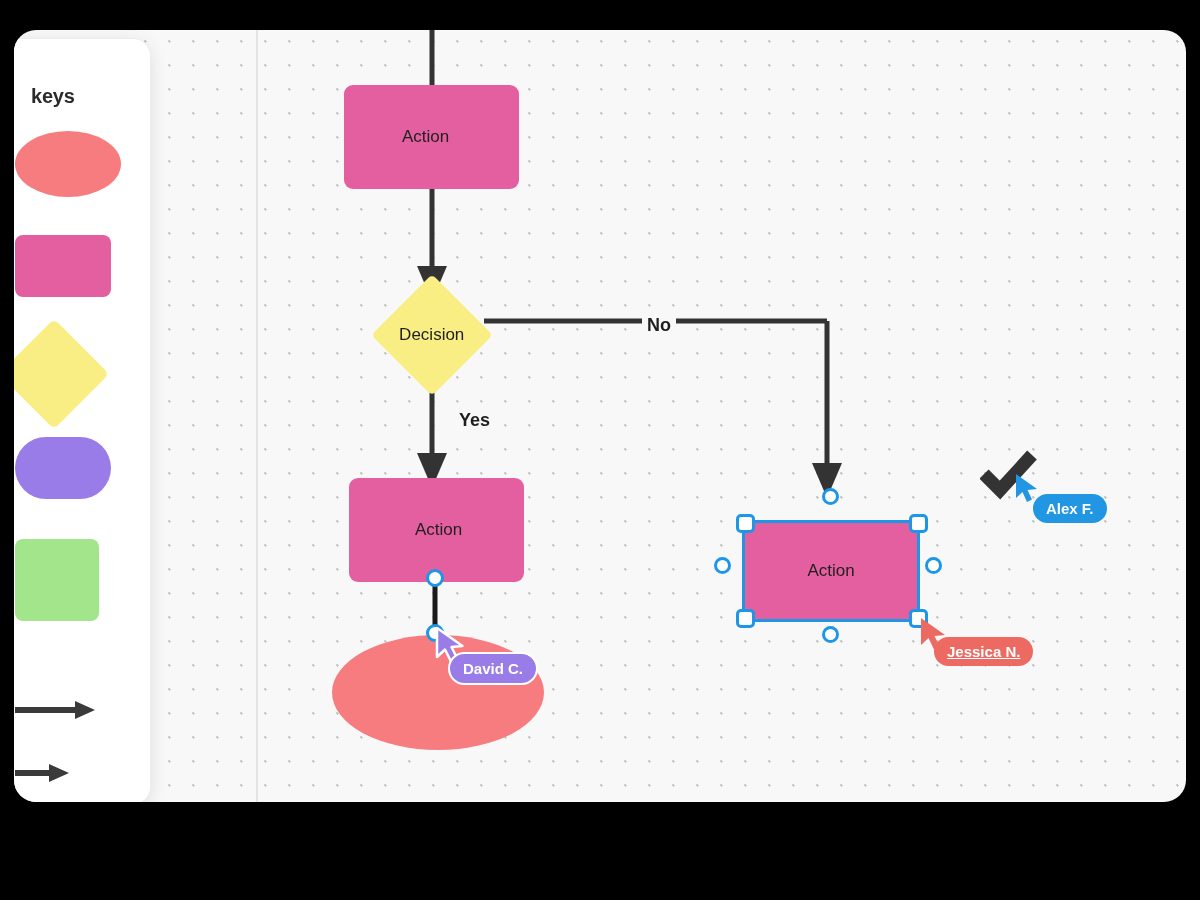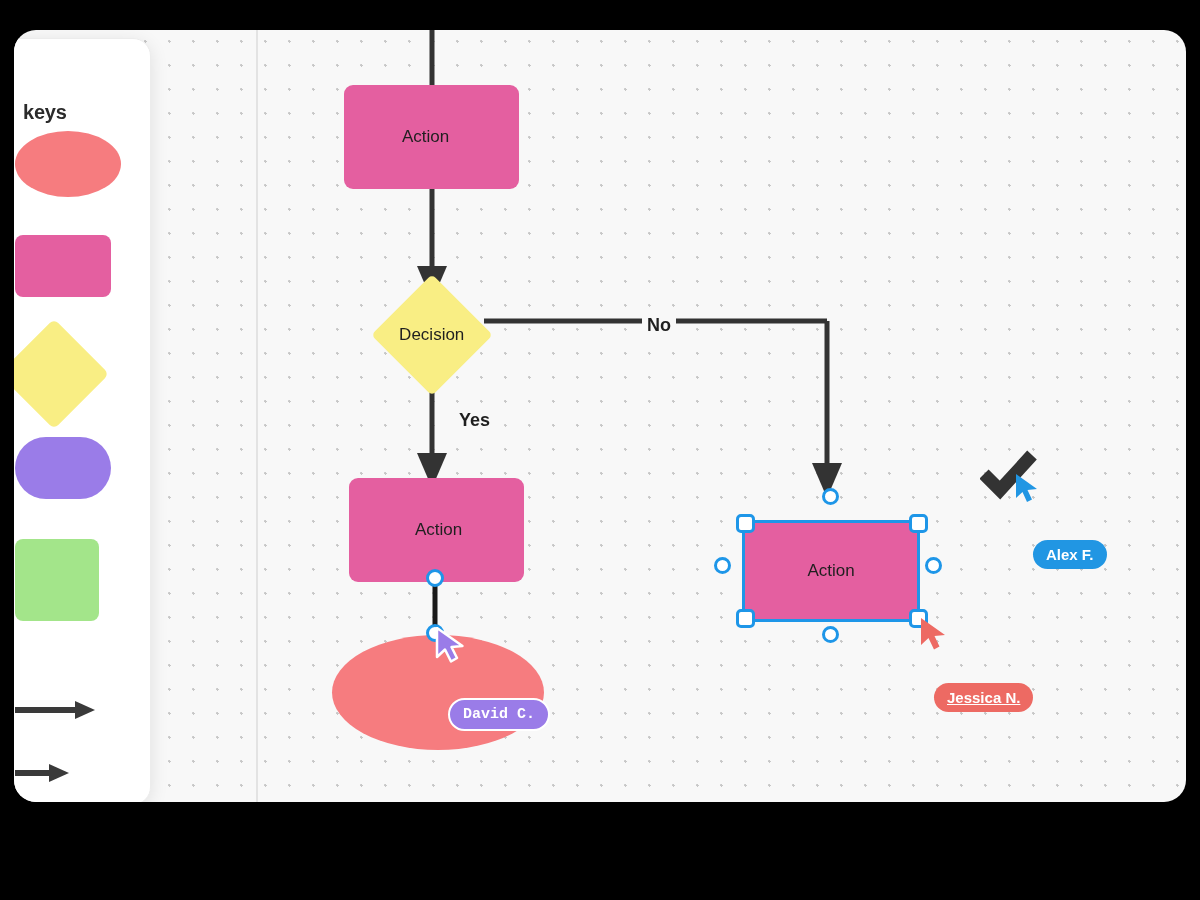--- a/index.html
+++ b/index.html
@@ -59,28 +59,27 @@
     height: 765px;
     background: #ffffff;
     border-radius: 18px;
     box-shadow: 0 4px 18px rgba(0,0,0,0.10);
     border: 1px solid #ececec;
     overflow: hidden;
   }
 
   .palette-title {
     position: absolute;
-    left: 128px;
+    left: 136px;
     top: 46px;
     font-size: 20px;
     font-weight: bold;
     color: #2b2b2b;
     letter-spacing: -0.2px;
     white-space: nowrap;
-    margin-top: 16px;
   }
 
   .palette-swatch {
     position: absolute;
     left: 120px;
   }
   .sw-ellipse {
     top: 92px;
     width: 106px;
     height: 66px;
@@ -248,21 +247,20 @@
 
   .cursor-name {
     position: absolute;
     white-space: nowrap;
     color: #ffffff;
     font-size: 15px;
     font-weight: bold;
     padding: 7px 13px;
     border-radius: 18px;
     line-height: 1;
-    margin-top: 46px;
   }
   .name-alex    { background: #2196e3; }
   .name-jessica { background: #ed6a63; }
   .name-david   { background: #9a7ce8; border: 2px solid #ffffff; }
 
   .check-glyph { position: absolute; }
 </style>
 </head>
 <body>
 
@@ -344,21 +342,21 @@
         <path d="M2 1 L2 28 L9.5 21 L15 32.5 L20.5 29.5 L15.5 19 L26 18 Z" fill="#ed6a63"></path>
       </svg>
     </div>
     <div class="cursor-name name-jessica" style="left:920px; top:607px;text-decoration:underline;">Jessica N.</div>
 
     <div class="cursor" style="left:421px; top:597px;">
       <svg width="32" height="36" viewBox="0 0 32 36">
         <path d="M2 1 L2 30 L10 22.5 L16 34.5 L22 31 L16.5 20 L27.5 19 Z" fill="#9a7ce8" stroke="#ffffff" stroke-width="2.5" stroke-linejoin="round"></path>
       </svg>
     </div>
-    <div class="cursor-name name-david" style="left:434px; top:622px;font-family:Liberation Mono, monospace;">David C.</div>
+    <div class="cursor-name name-david" style="left:434px; top:622px;">David C.</div>
 
     <div class="palette-panel">
       <div class="palette-title">keys</div>
 
       <div class="palette-swatch sw-ellipse"></div>
       <div class="palette-swatch sw-rect"></div>
       <div class="palette-swatch sw-diamond"></div>
       <div class="palette-swatch sw-roundrect"></div>
       <div class="palette-swatch sw-greenrect"></div>
 

